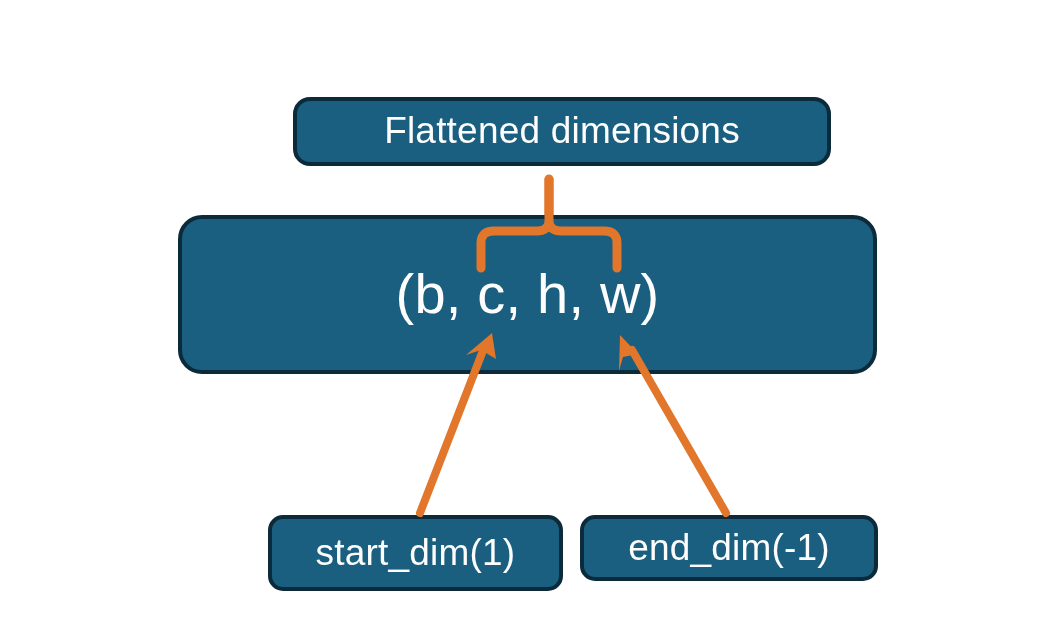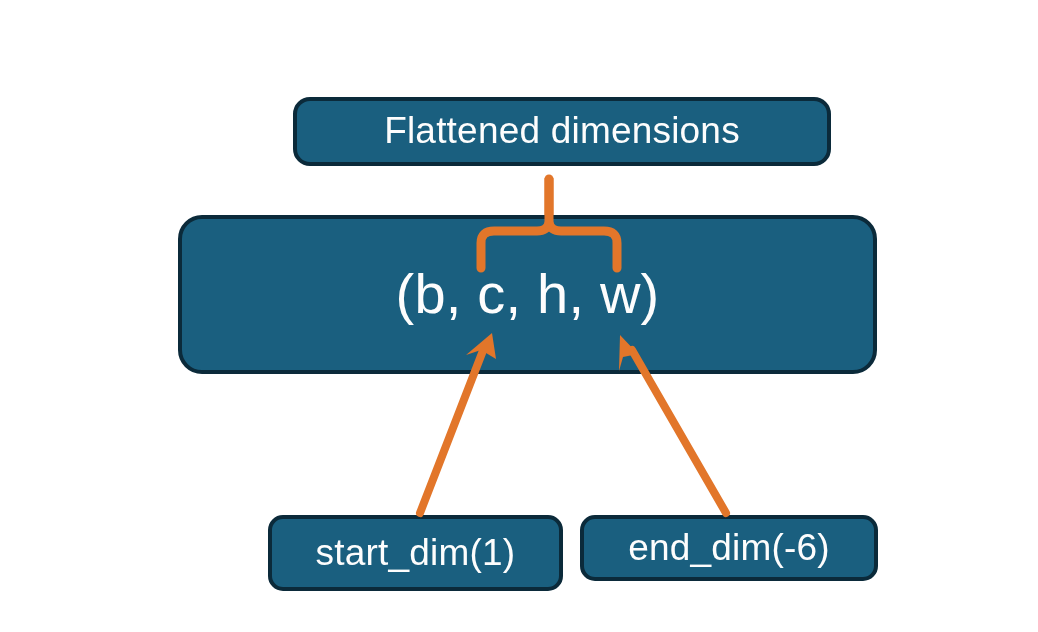--- a/index.html
+++ b/index.html
@@ -104,21 +104,21 @@
 
   <div class="node" id="node-flattened">
     <span>Flattened dimensions</span>
   </div>
 
   <div class="node" id="node-start-dim">
     <span>start_dim(1)</span>
   </div>
 
   <div class="node" id="node-end-dim">
-    <span>end_dim(-6)</span>
+    <span>end_dim(-1)</span>
   </div>
 
   <svg id="overlay" viewBox="0 0 1038 632" xmlns="http://www.w3.org/2000/svg">
 
     <g>
       <path d="M 481 268
                L 481 243
                Q 481 231 494 231
                L 537 231
                Q 547 231 549 223

